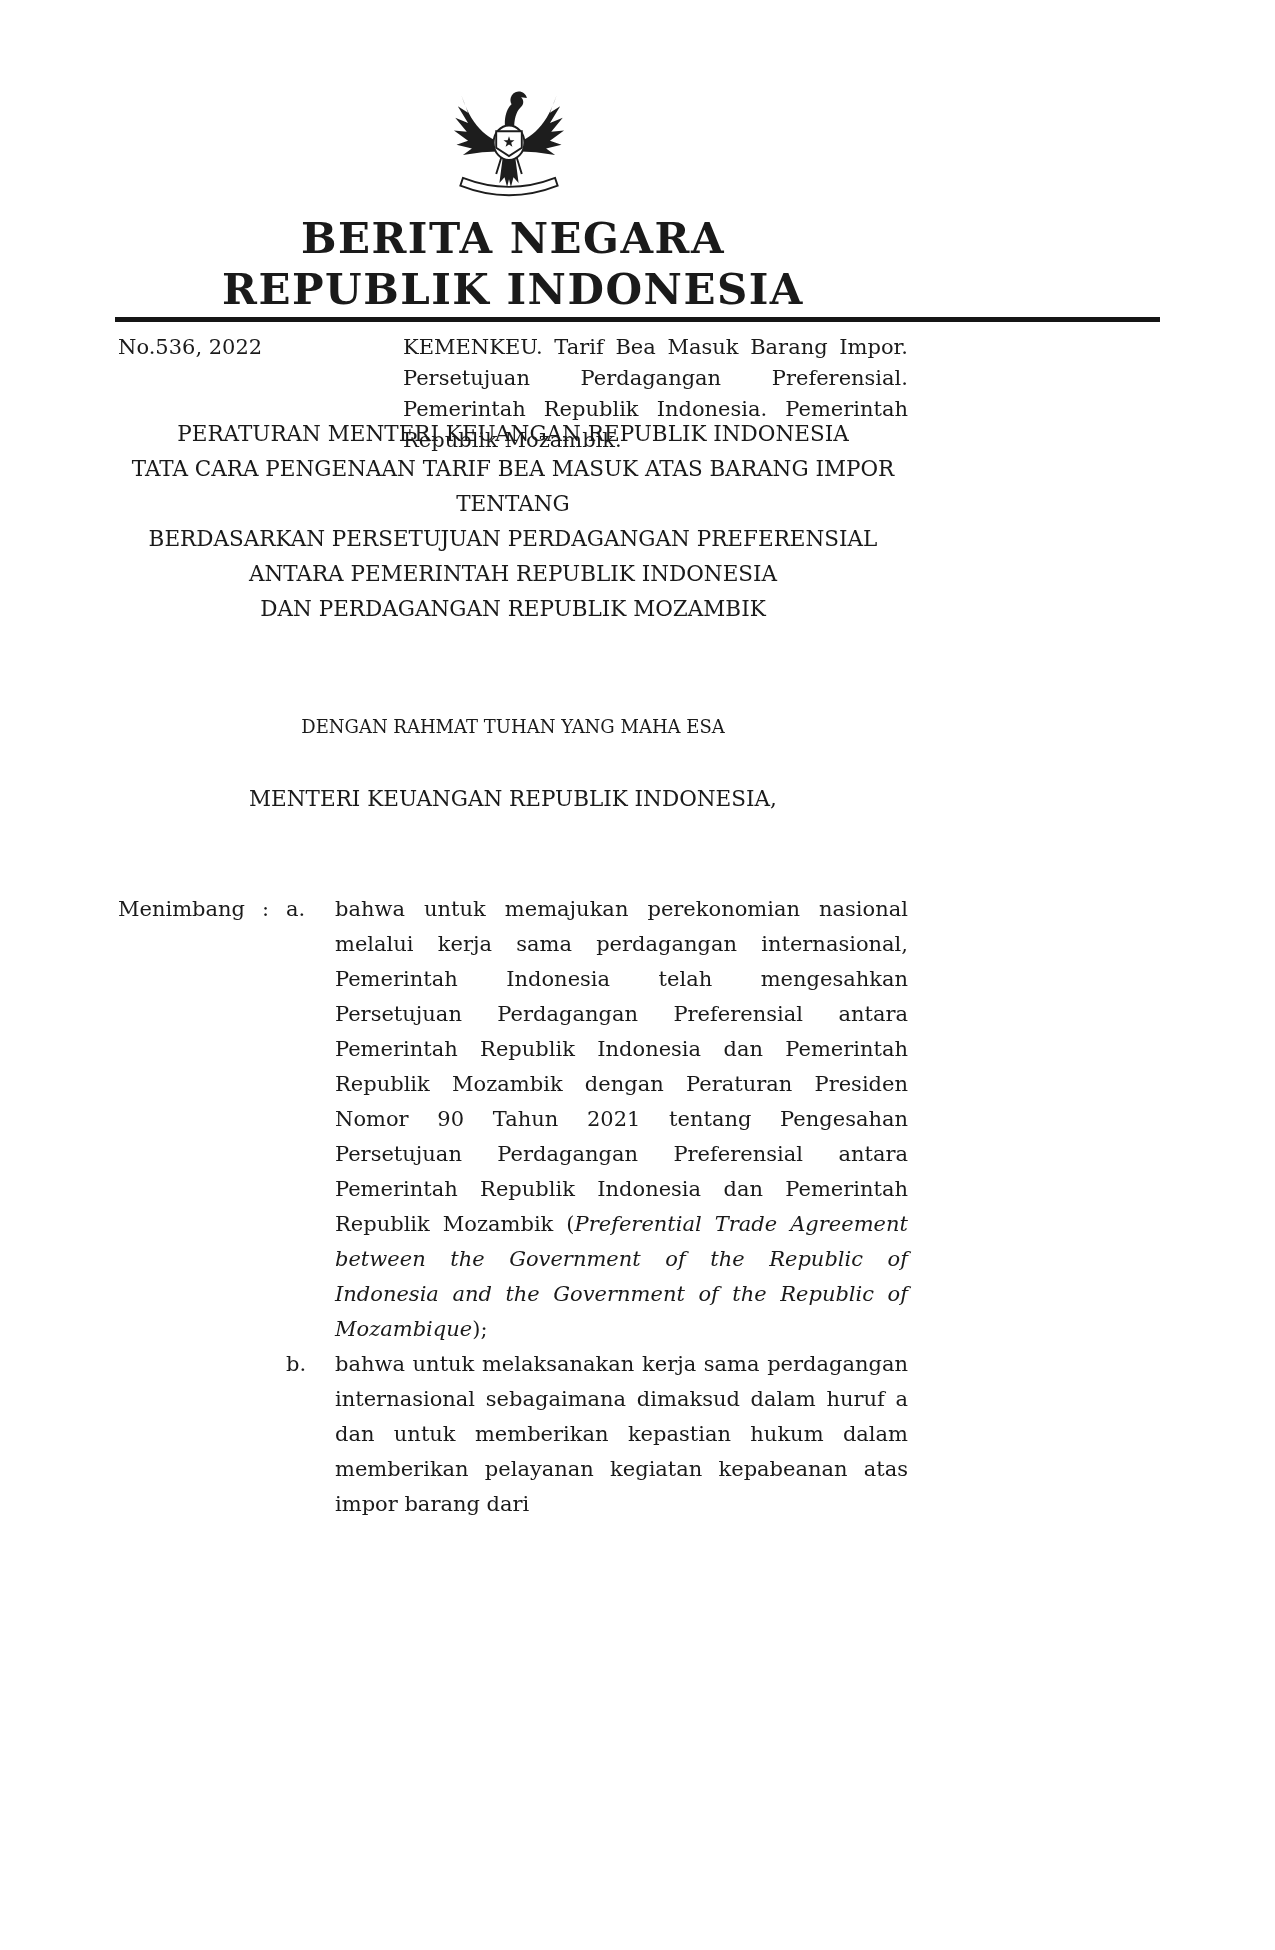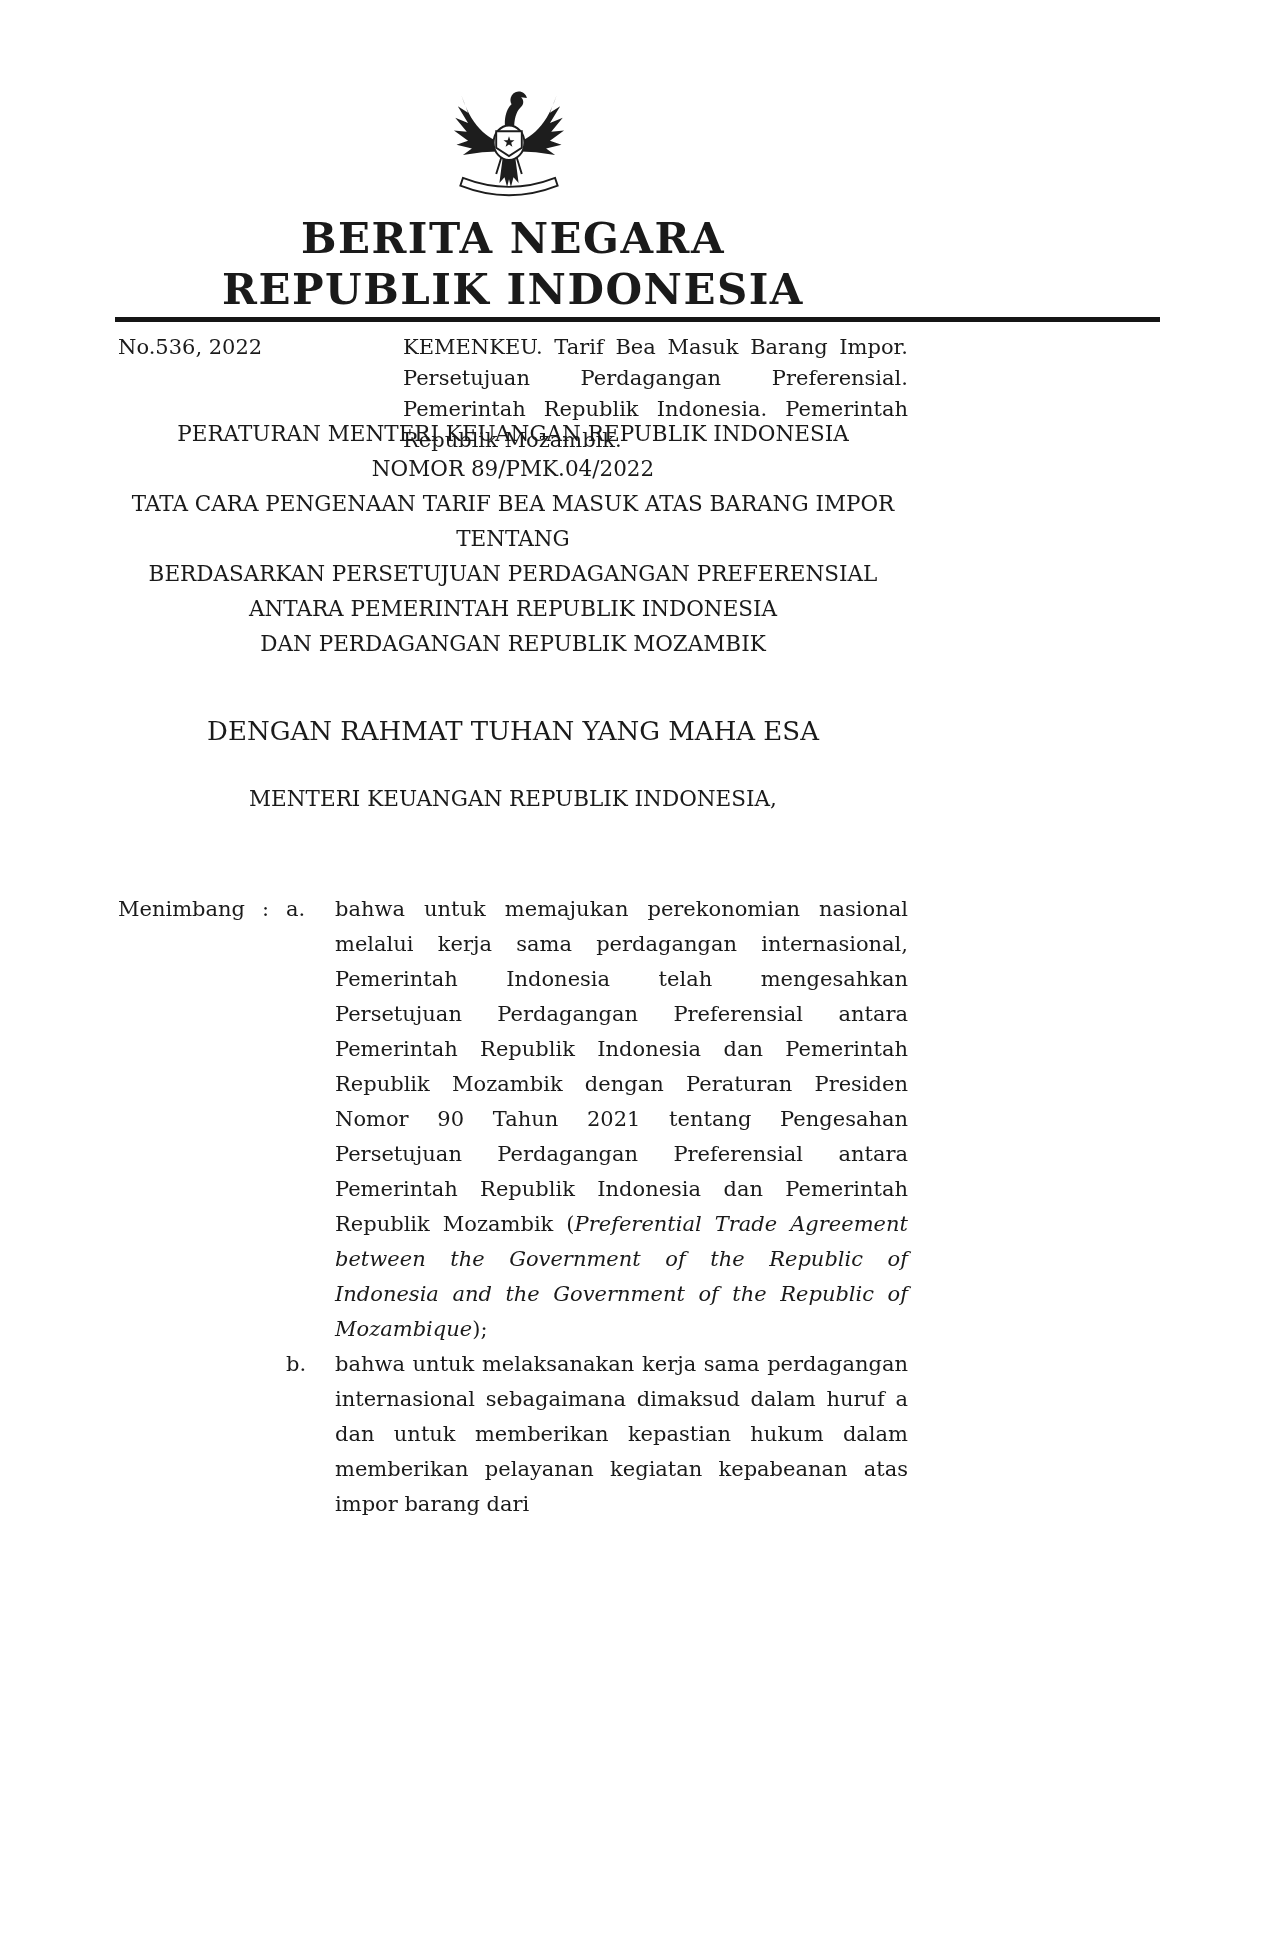--- a/index.html
+++ b/index.html
@@ -53,21 +53,21 @@
     top:416px; left:118px; width:790px;
     text-align:center;
     font-size:21.5px;
     line-height:35px;
   }
 
   .invocation {
     position:absolute;
     top:716px; left:118px; width:790px;
     text-align:center;
-    font-size:26px;
+    font-size:18px;
   }
   .authority {
     position:absolute;
     top:786px; left:118px; width:790px;
     text-align:center;
     font-size:21.5px;
   }
 
   .consider {
     position:absolute;
@@ -123,21 +123,20 @@
 
   <div class="rule"></div>
 
   <div class="gazette">
     <div class="g-num">No.536, 2022</div>
     <div class="g-abs">KEMENKEU. Tarif Bea Masuk Barang Impor. Persetujuan Perdagangan Preferensial. Pemerintah Republik Indonesia. Pemerintah Republik Mozambik.</div>
   </div>
 
   <div class="doc-title">
     <div class="t-line">PERATURAN MENTERI KEUANGAN REPUBLIK INDONESIA</div>
-    <div class="t-line">NOMOR 89/PMK.04/2022</div>
     <div class="t-line">TATA CARA PENGENAAN TARIF BEA MASUK ATAS BARANG IMPOR</div>
     <div class="t-line">TENTANG</div>
     <div class="t-line">BERDASARKAN PERSETUJUAN PERDAGANGAN PREFERENSIAL</div>
     <div class="t-line">ANTARA PEMERINTAH REPUBLIK INDONESIA</div>
     <div class="t-line">DAN PERDAGANGAN REPUBLIK MOZAMBIK</div>
   </div>
 
   <div class="invocation">DENGAN RAHMAT TUHAN YANG MAHA ESA</div>
 
   <div class="authority">MENTERI KEUANGAN REPUBLIK INDONESIA,</div>

